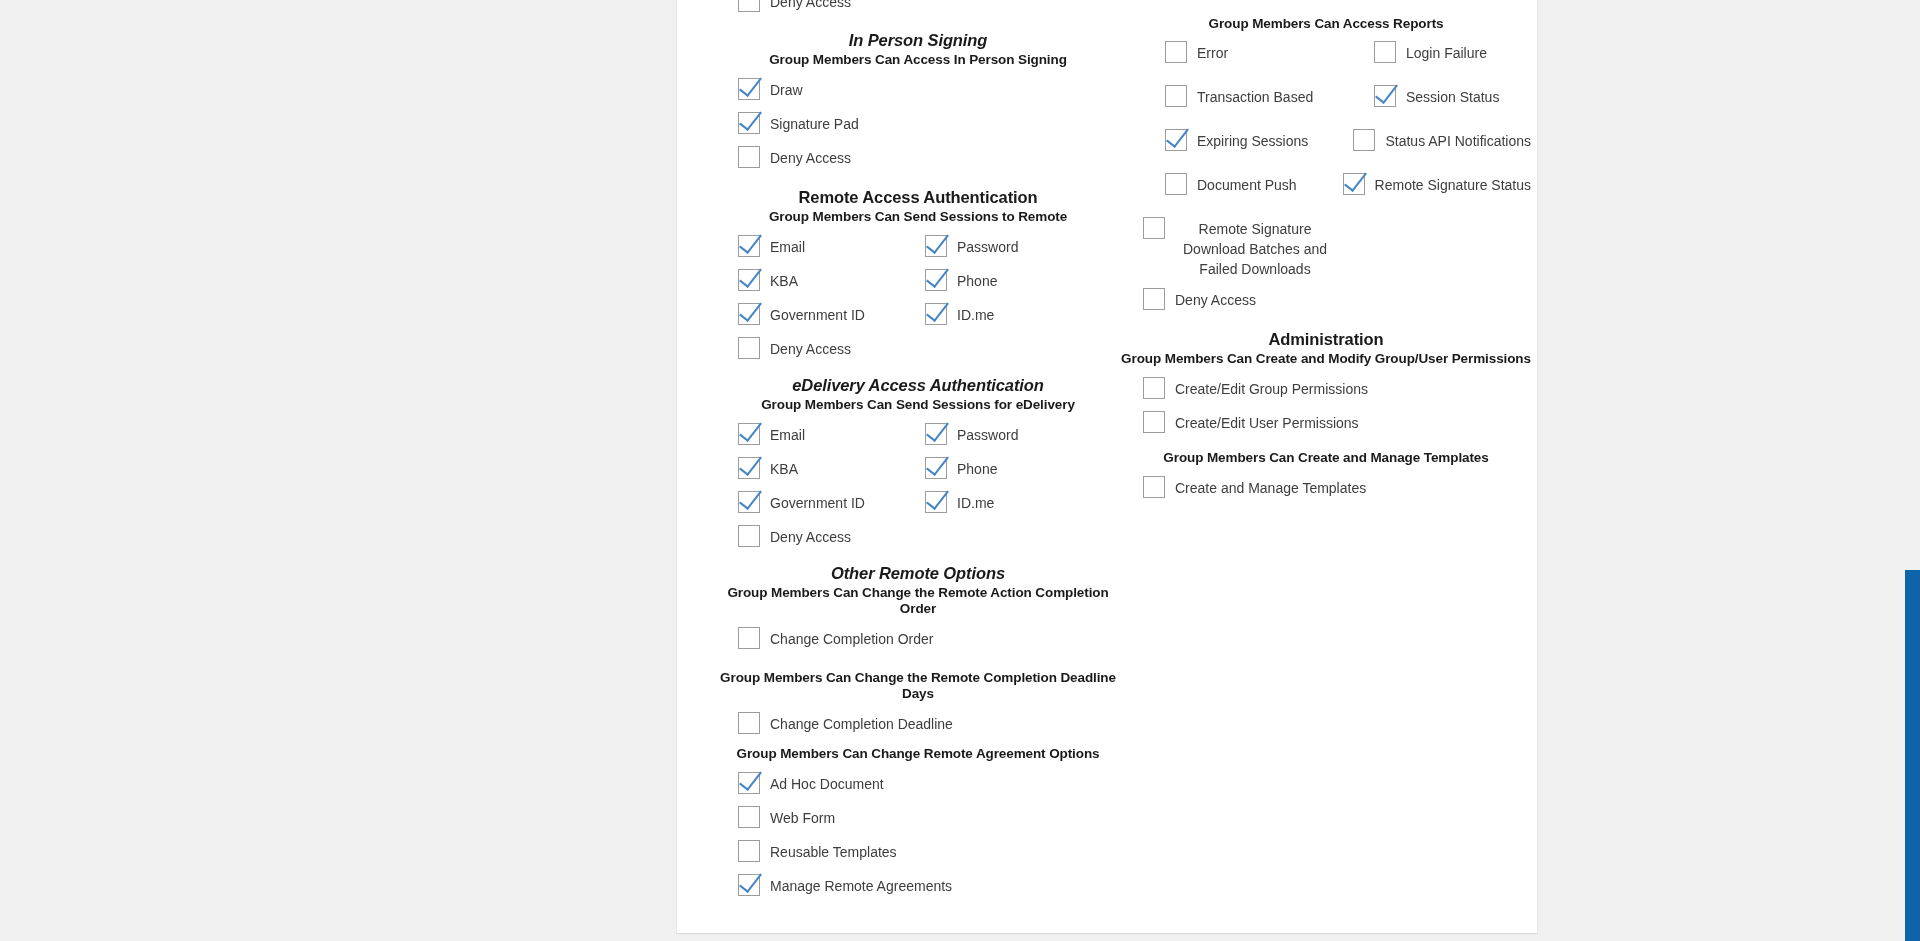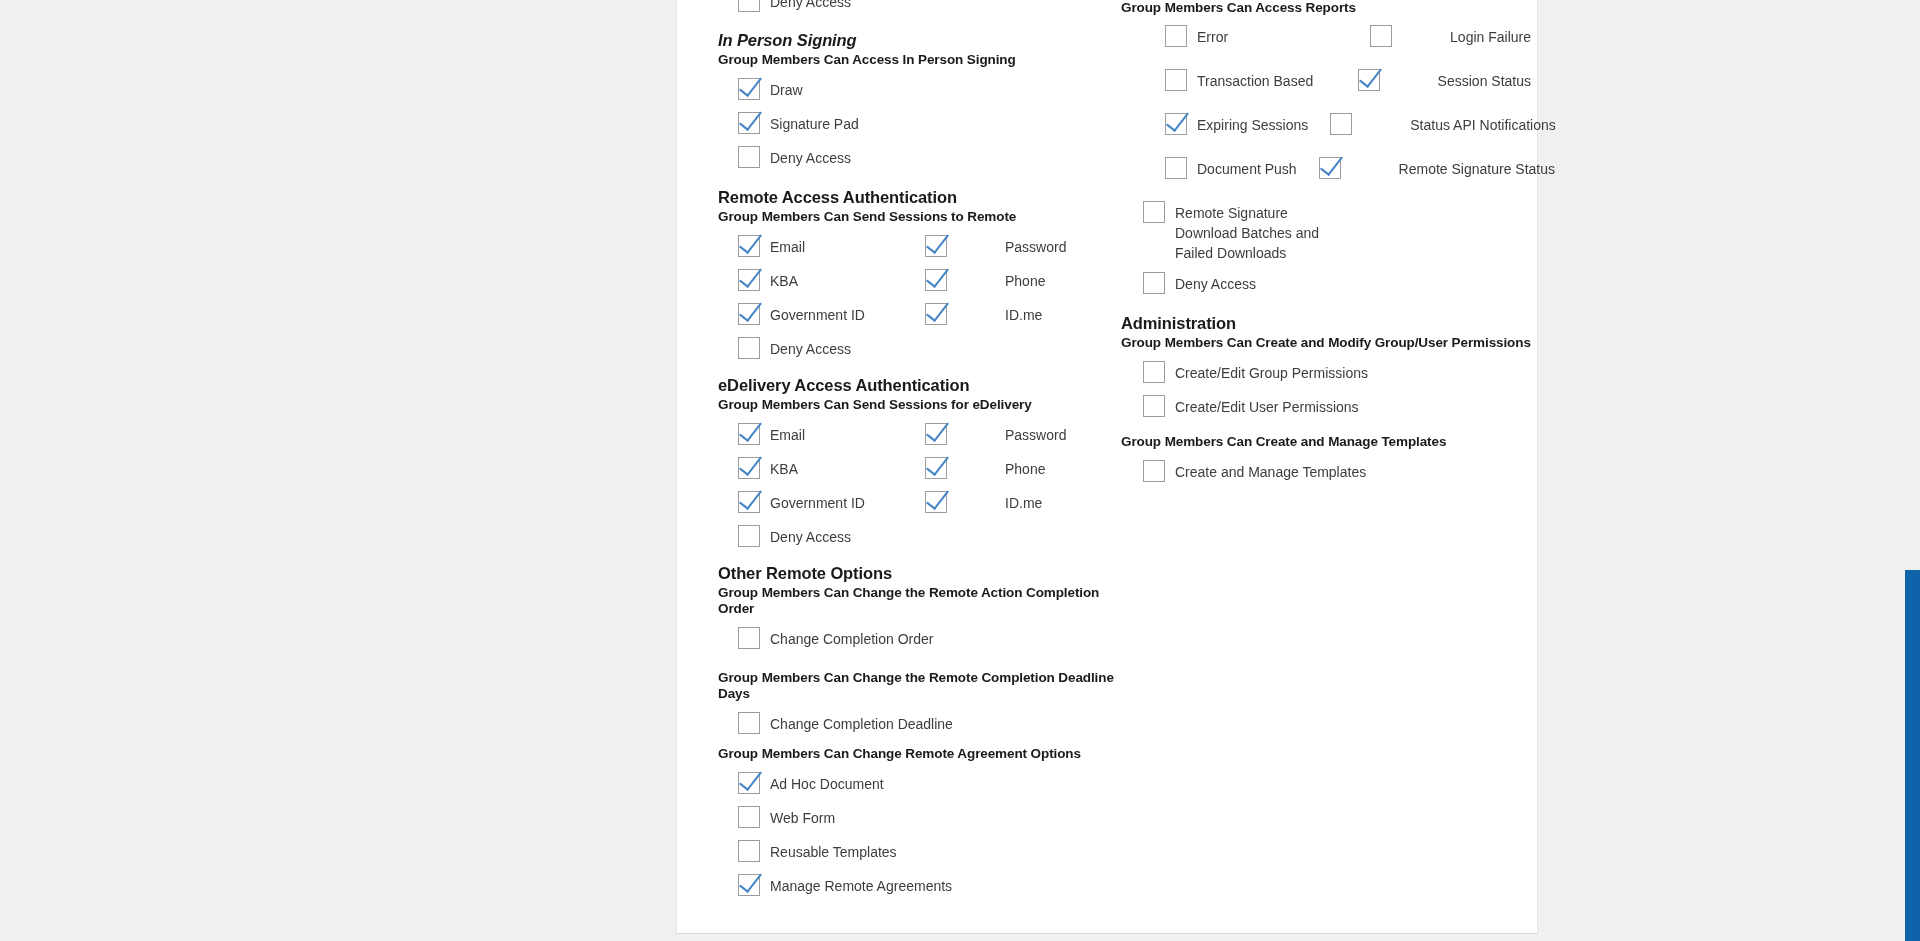--- a/index.html
+++ b/index.html
@@ -17,49 +17,50 @@
     background:var(--page-bg);
     font-family:"Liberation Sans","DejaVu Sans",sans-serif;
     color:var(--text-label);
   }
   .screen{position:relative;width:1920px;height:941px;overflow:hidden;}
   .panel{
     position:absolute;left:676px;top:0;width:862px;height:934px;
     background:var(--panel-bg);
     border-left:1px solid #e7e7e7;border-right:1px solid #e7e7e7;
     border-bottom:1px solid #d9d9d9;
+    text-align:center;
   }
   .left-col{position:absolute;left:41px;top:0;width:400px;}
-  .right-col{position:absolute;left:444px;top:0;width:410px;}
+  .right-col{position:absolute;left:444px;top:16px;width:410px;}
 
   h2{font-size:16.5px;line-height:20px;font-weight:bold;color:var(--text-heading);letter-spacing:-0.1px;}
   h3{font-size:13.5px;line-height:16px;font-weight:bold;color:var(--text-heading);margin:2px 0 10px 0;letter-spacing:-0.1px;}
 
   .row{display:flex;align-items:flex-start;margin:0 0 10px 20px;}
   .pair{display:flex;margin:0 0 10px 20px;}
   .pair .row{margin:0;width:187px;}
-  .pair .row:last-child{width:auto;gap:48px;}
+  .pair .row:last-child{width:auto;}
   .right-col .row,.right-col .pair{margin-left:22px;}
   .right-col .row{margin-bottom:10px;}
 
   .cb{
     flex:none;width:22px;height:22px;background:#fff;
     border:1px solid var(--checkbox-border);position:relative;cursor:pointer;
   }
   .cb.checked::after{
     content:"";position:absolute;left:6px;top:-6px;width:9px;height:21px;
     border-right:2px solid var(--check);border-bottom:2px solid var(--check);
     transform:rotate(38deg);
   }
   .lbl{margin-left:10px;font-size:14px;line-height:24px;color:var(--text-label);white-space:nowrap;}
 
   .row.toprow{margin-top:-10px;}
   .row.multi{margin-bottom:0;}
   .row.multi .lbl{line-height:20px;padding-top:2px;width:160px;white-space:normal;}  .mt9{margin-top:9px;}
-  .mt14{margin-top:14px;} .mt15{margin-top:15px;} .mt16{margin-top:16px;font-style:italic;}
+  .mt14{margin-top:14px;font-style:italic;} .mt15{margin-top:15px;} .mt16{margin-top:16px;font-style:italic;}
   .mt17{margin-top:17px;} .mt19{margin-top:19px;}
 
   .scroll-thumb{
     position:absolute;right:0;top:570px;width:15px;height:371px;
     background:var(--scroll-thumb);cursor:pointer;
   }
 </style>
 </head>
 <body>
 

